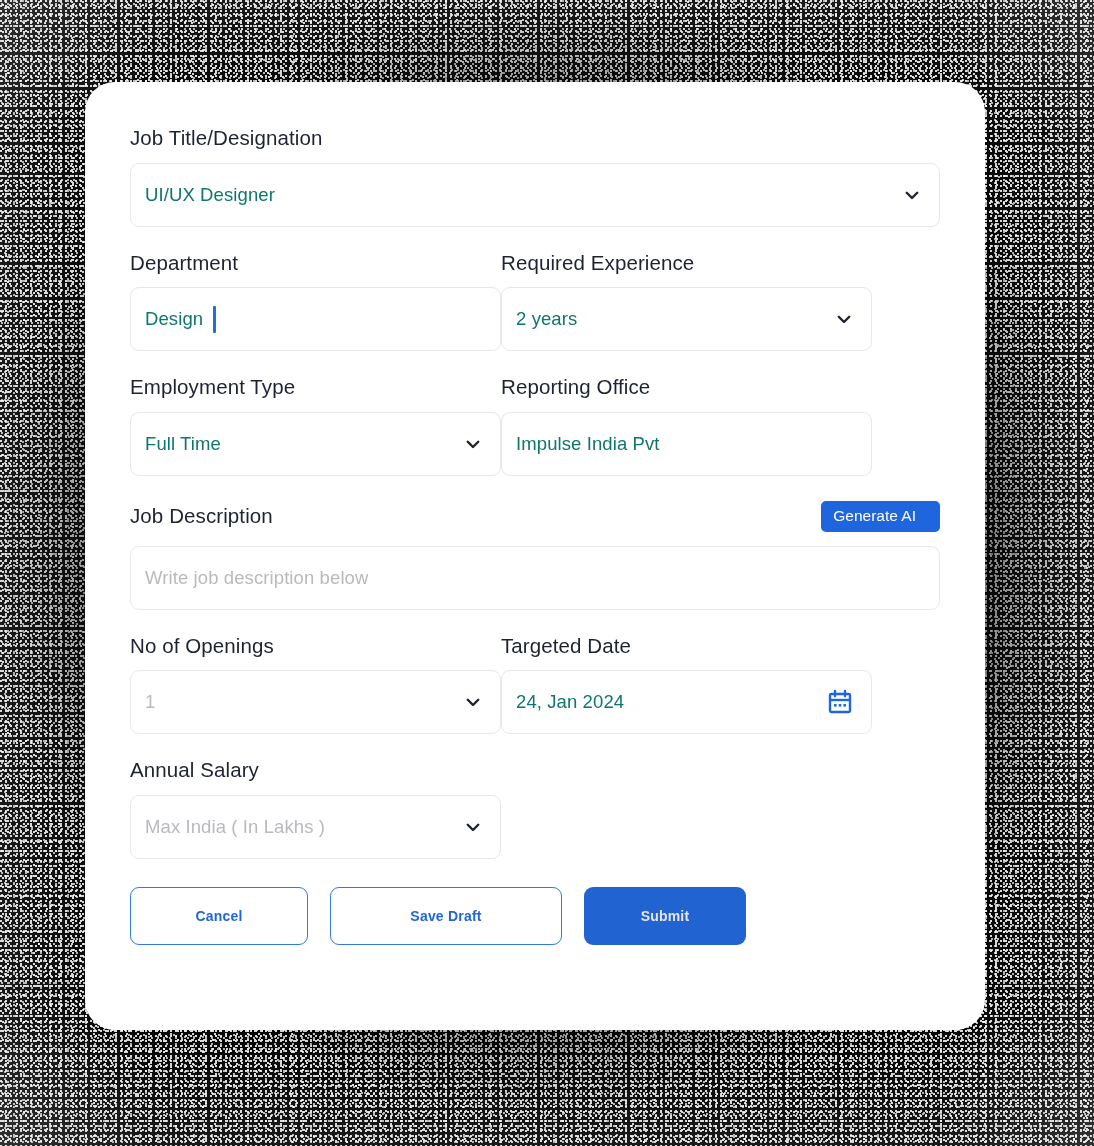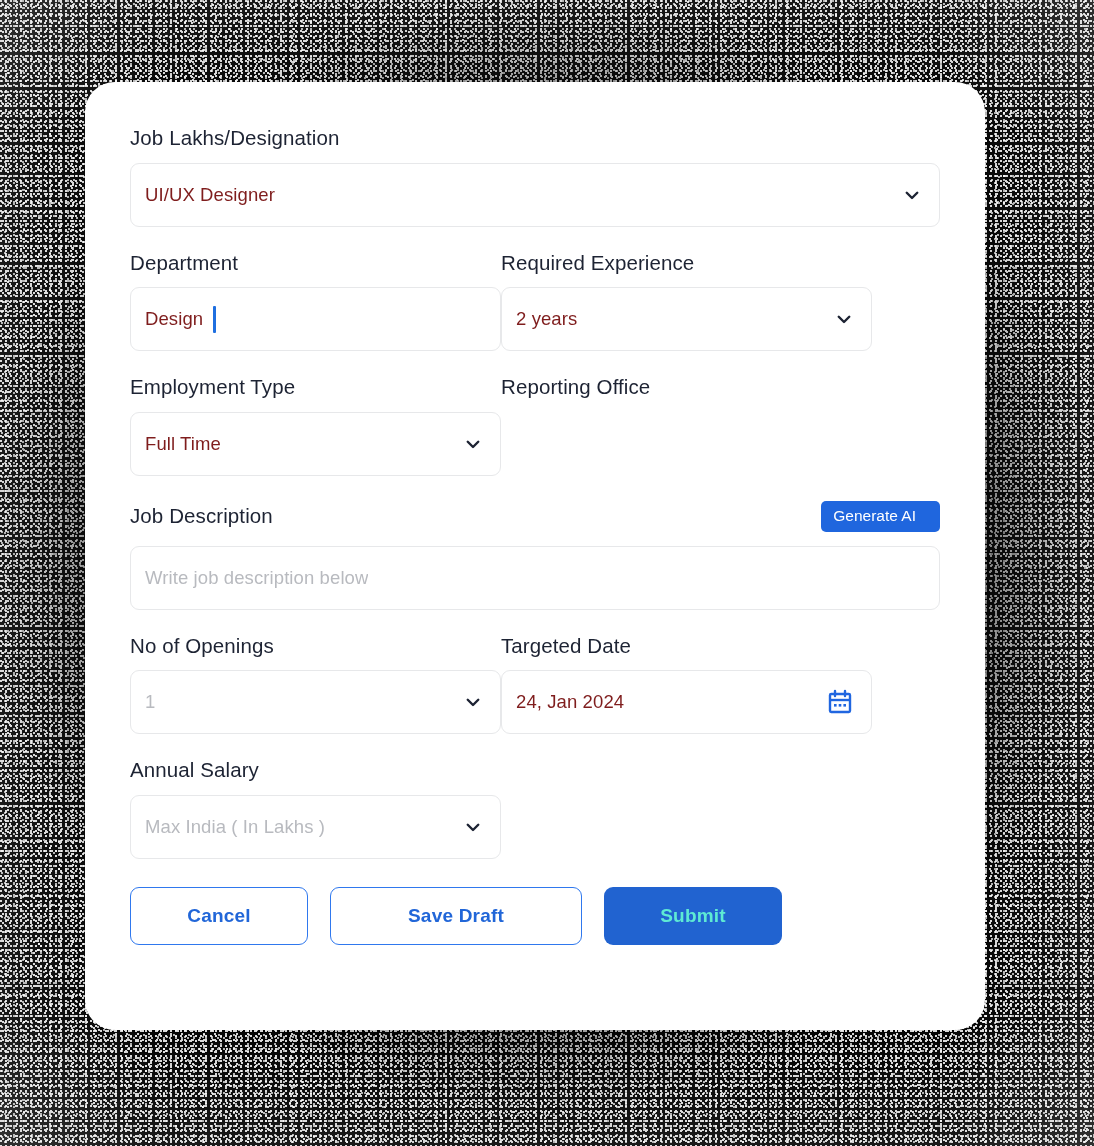--- a/index.html
+++ b/index.html
@@ -95,21 +95,21 @@
     height: 64px;
     border: 1px solid #e7e8ea;
     border-radius: 9px;
     background: #ffffff;
     display: flex;
     align-items: center;
     padding: 0 14px;
   }
   .control .val {
     font-size: 18.5px;
-    color: #7f1d1d;
+    color: #0f766e;
     letter-spacing: 0.1px;
     white-space: nowrap;
     overflow: hidden;
   }
   .control .val.placeholder { color: #b8babf; }
 
   .chevron {
     position: absolute;
     right: 18px;
     top: 50%;
@@ -167,57 +167,57 @@
   }
 
   .actions {
     display: flex;
     gap: 22px;
     margin-top: 28px;
   }
   .btn {
     height: 58px;
     border-radius: 9px;
-    font-size: 19px;
+    font-size: 14px;
     font-weight: bold;
     letter-spacing: 0.2px;
     cursor: pointer;
     font-family: "Liberation Sans", sans-serif;
     display: flex;
     align-items: center;
     justify-content: center;
   }
   .btn-outline {
     background: #ffffff;
     color: #2166d8;
     border: 1.6px solid #2f78ee;
   }
   .btn-cancel { width: 178px; }
-  .btn-draft  { width: 252px; }
+  .btn-draft  { width: 232px; }
   .btn-primary {
-    width: 178px;
+    width: 162px;
     background: #2163d0;
-    color: #5eead4;
+    color: #e5e5e5;
     border: none;
   }
 </style>
 </head>
 <body>
 
 <div id="stage">
 
   <div class="noise-layer noise-a"></div>
   <div class="noise-layer noise-b"></div>
   <div class="vignette"></div>
   <div class="vignette-corners"></div>
 
   <div class="card">
 
     <div class="block">
-      <span class="field-label">Job Lakhs/Designation</span>
+      <span class="field-label">Job Title/Designation</span>
       <div class="control">
         <span class="val">UI/UX Designer</span>
         <svg class="chevron" viewBox="0 0 24 24" fill="none">
           <path d="M5 9l7 7 7-7" stroke="#1d2333" stroke-width="3.2" stroke-linecap="round" stroke-linejoin="round"></path>
         </svg>
       </div>
     </div>
 
     <div class="row block">
       <div class="col">
@@ -243,20 +243,23 @@
         <span class="field-label">Employment Type</span>
         <div class="control">
           <span class="val">Full Time</span>
           <svg class="chevron" viewBox="0 0 24 24" fill="none">
             <path d="M5 9l7 7 7-7" stroke="#1d2333" stroke-width="3.2" stroke-linecap="round" stroke-linejoin="round"></path>
           </svg>
         </div>
       </div>
       <div class="col">
         <span class="field-label">Reporting Office</span>
+        <div class="control">
+          <span class="val">Impulse India Pvt</span>
+        </div>
       </div>
     </div>
 
     <div class="block">
       <div class="label-row">
         <span class="field-label">Job Description</span>
         <button class="btn-generate">Generate AI</button>
       </div>
       <div class="control">
         <span class="val placeholder">Write job description below</span>

